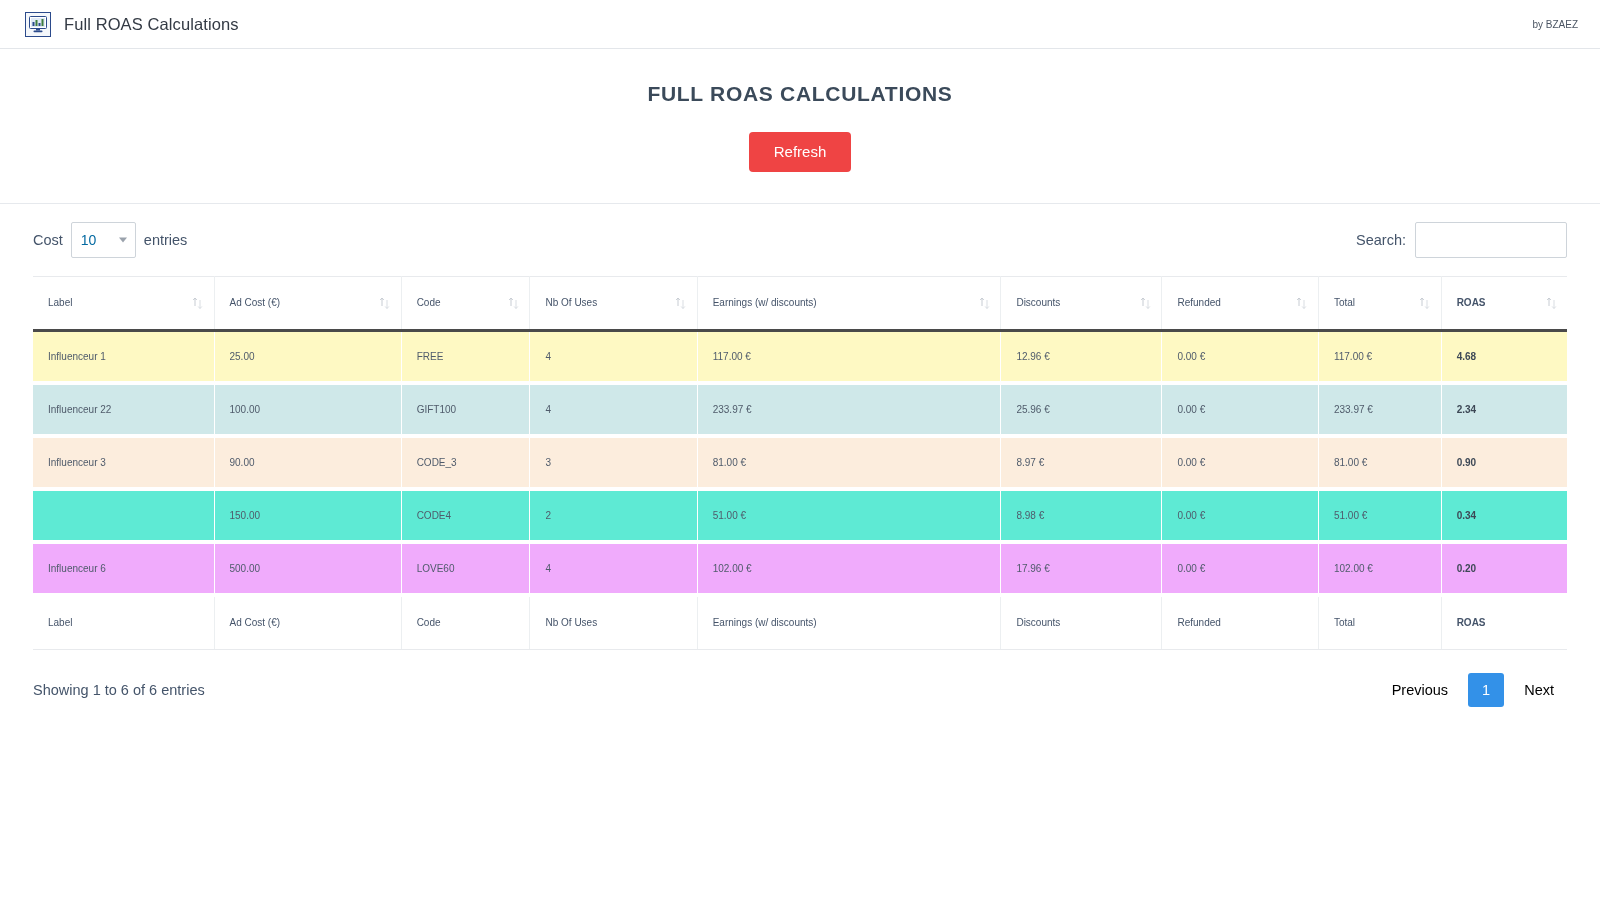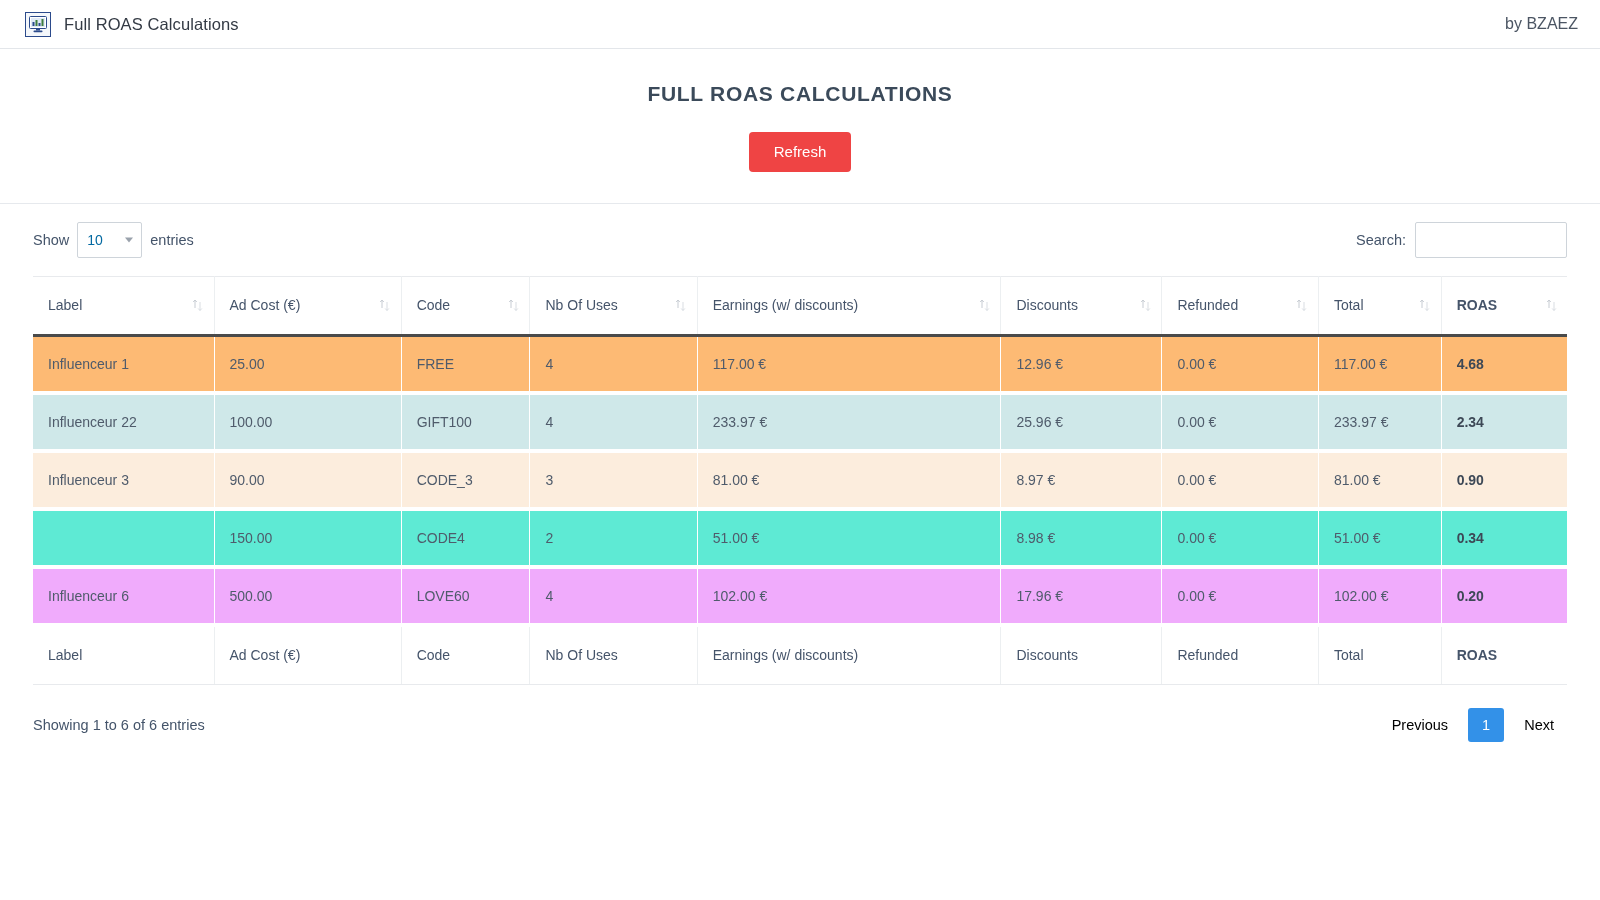--- a/index.html
+++ b/index.html
@@ -31,21 +31,21 @@
     flex: none;
   }
   .app-title {
     font-size: 16.5px;
     color: #333a44;
     letter-spacing: 0.1px;
     white-space: nowrap;
   }
   .appbar-right {
     margin-left: auto;
-    font-size: 16px;
+    font-size: 10px;
     color: #4b5563;
     white-space: nowrap;
   }
 
   
   .hero {
     border-bottom: 1px solid #e6e9ed;
     padding: 33px 0 31px;
     text-align: center;
     background: #ffffff;
@@ -116,21 +116,21 @@
     color: #44546a;
     padding: 0 8px;
     outline: none;
   }
 
   
   table.dt {
     width: 100%;
     border-collapse: collapse;
     table-layout: fixed;
-    font-size: 14px;
+    font-size: 10px;
     border-radius: 24px;
   }
   table.dt thead th {
     text-align: left;
     font-weight: normal;
     color: #45546a;
     padding: 20px 12px 21px 15px;
     border-top: 1px solid #e8eaed;
     border-bottom: 3px solid #4a4a4a;
     border-right: 1px solid #eceff1;
@@ -240,21 +240,21 @@
 
 <div class="hero">
   <h1 class="hero-title">FULL ROAS CALCULATIONS</h1>
   <button class="refresh-btn">Refresh</button>
 </div>
 
 <div class="panel">
 
   <div class="table-controls">
     <div class="dt-length">
-      <span>Show</span>
+      <span>Cost</span>
       <div class="length-select">
         <span>10</span>
         <span class="caret"></span>
       </div>
       <span>entries</span>
     </div>
 
     <div class="dt-filter">
       <span class="search-label">Search:</span>
       <input class="search-input" type="text" value="" style="">
@@ -325,21 +325,21 @@
             </span></th>
           <th class="roas"><span>ROAS</span><span class="sort-ic">
               <svg width="11" height="13" viewBox="0 0 11 13" aria-hidden="true">
                 <path d="M3 9 L3 1 M3 1 L1.2 3 M3 1 L4.8 3" stroke="#c7ccd3" stroke-width="1" fill="none"></path>
                 <path d="M8 3 L8 11.5 M8 11.5 L6.2 9.5 M8 11.5 L9.8 9.5" stroke="#d9dde2" stroke-width="1" fill="none"></path>
               </svg>
             </span></th>
         </tr>
     </thead>
     <tbody id="body-rows">
-        <tr style="background: #fdba74; padding-left: 30px;">
+        <tr style="background: #fef9c3; padding-left: 30px;">
           <td>Influenceur 1</td>
           <td>25.00</td>
           <td>FREE</td>
           <td>4</td>
           <td>117.00 €</td>
           <td>12.96 €</td>
           <td>0.00 €</td>
           <td>117.00 €</td>
           <td class="roas-cell">4.68</td>
         </tr>

